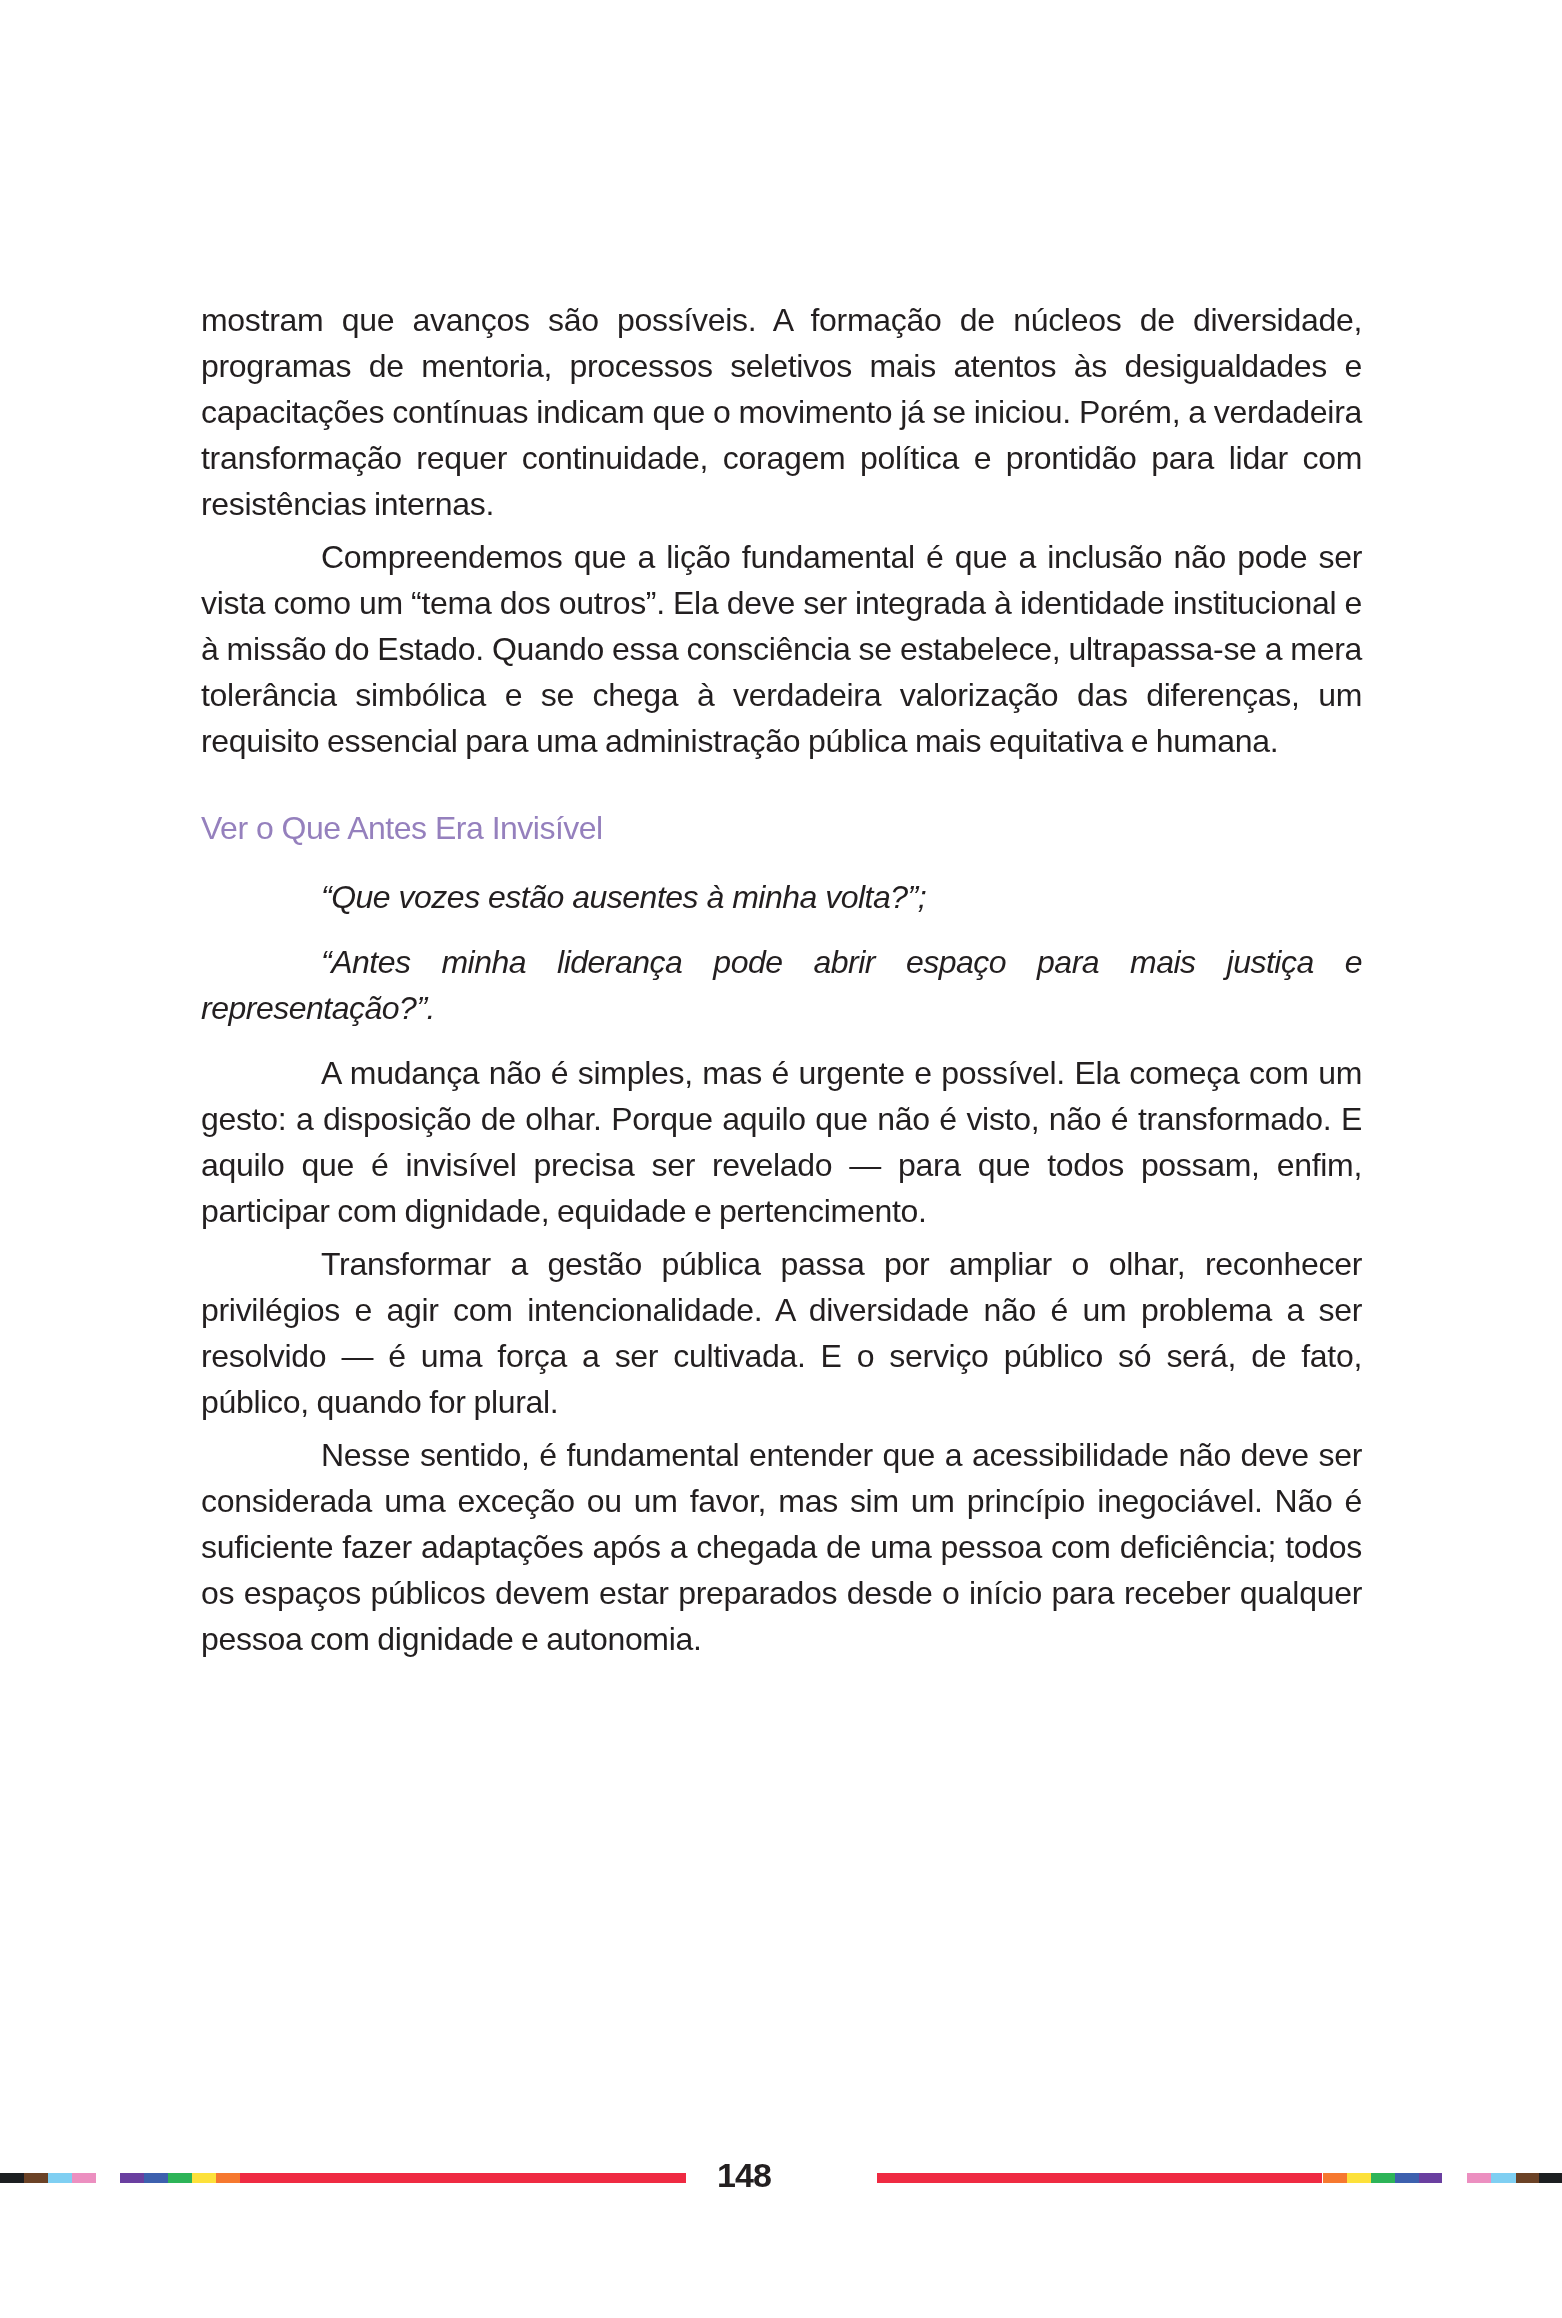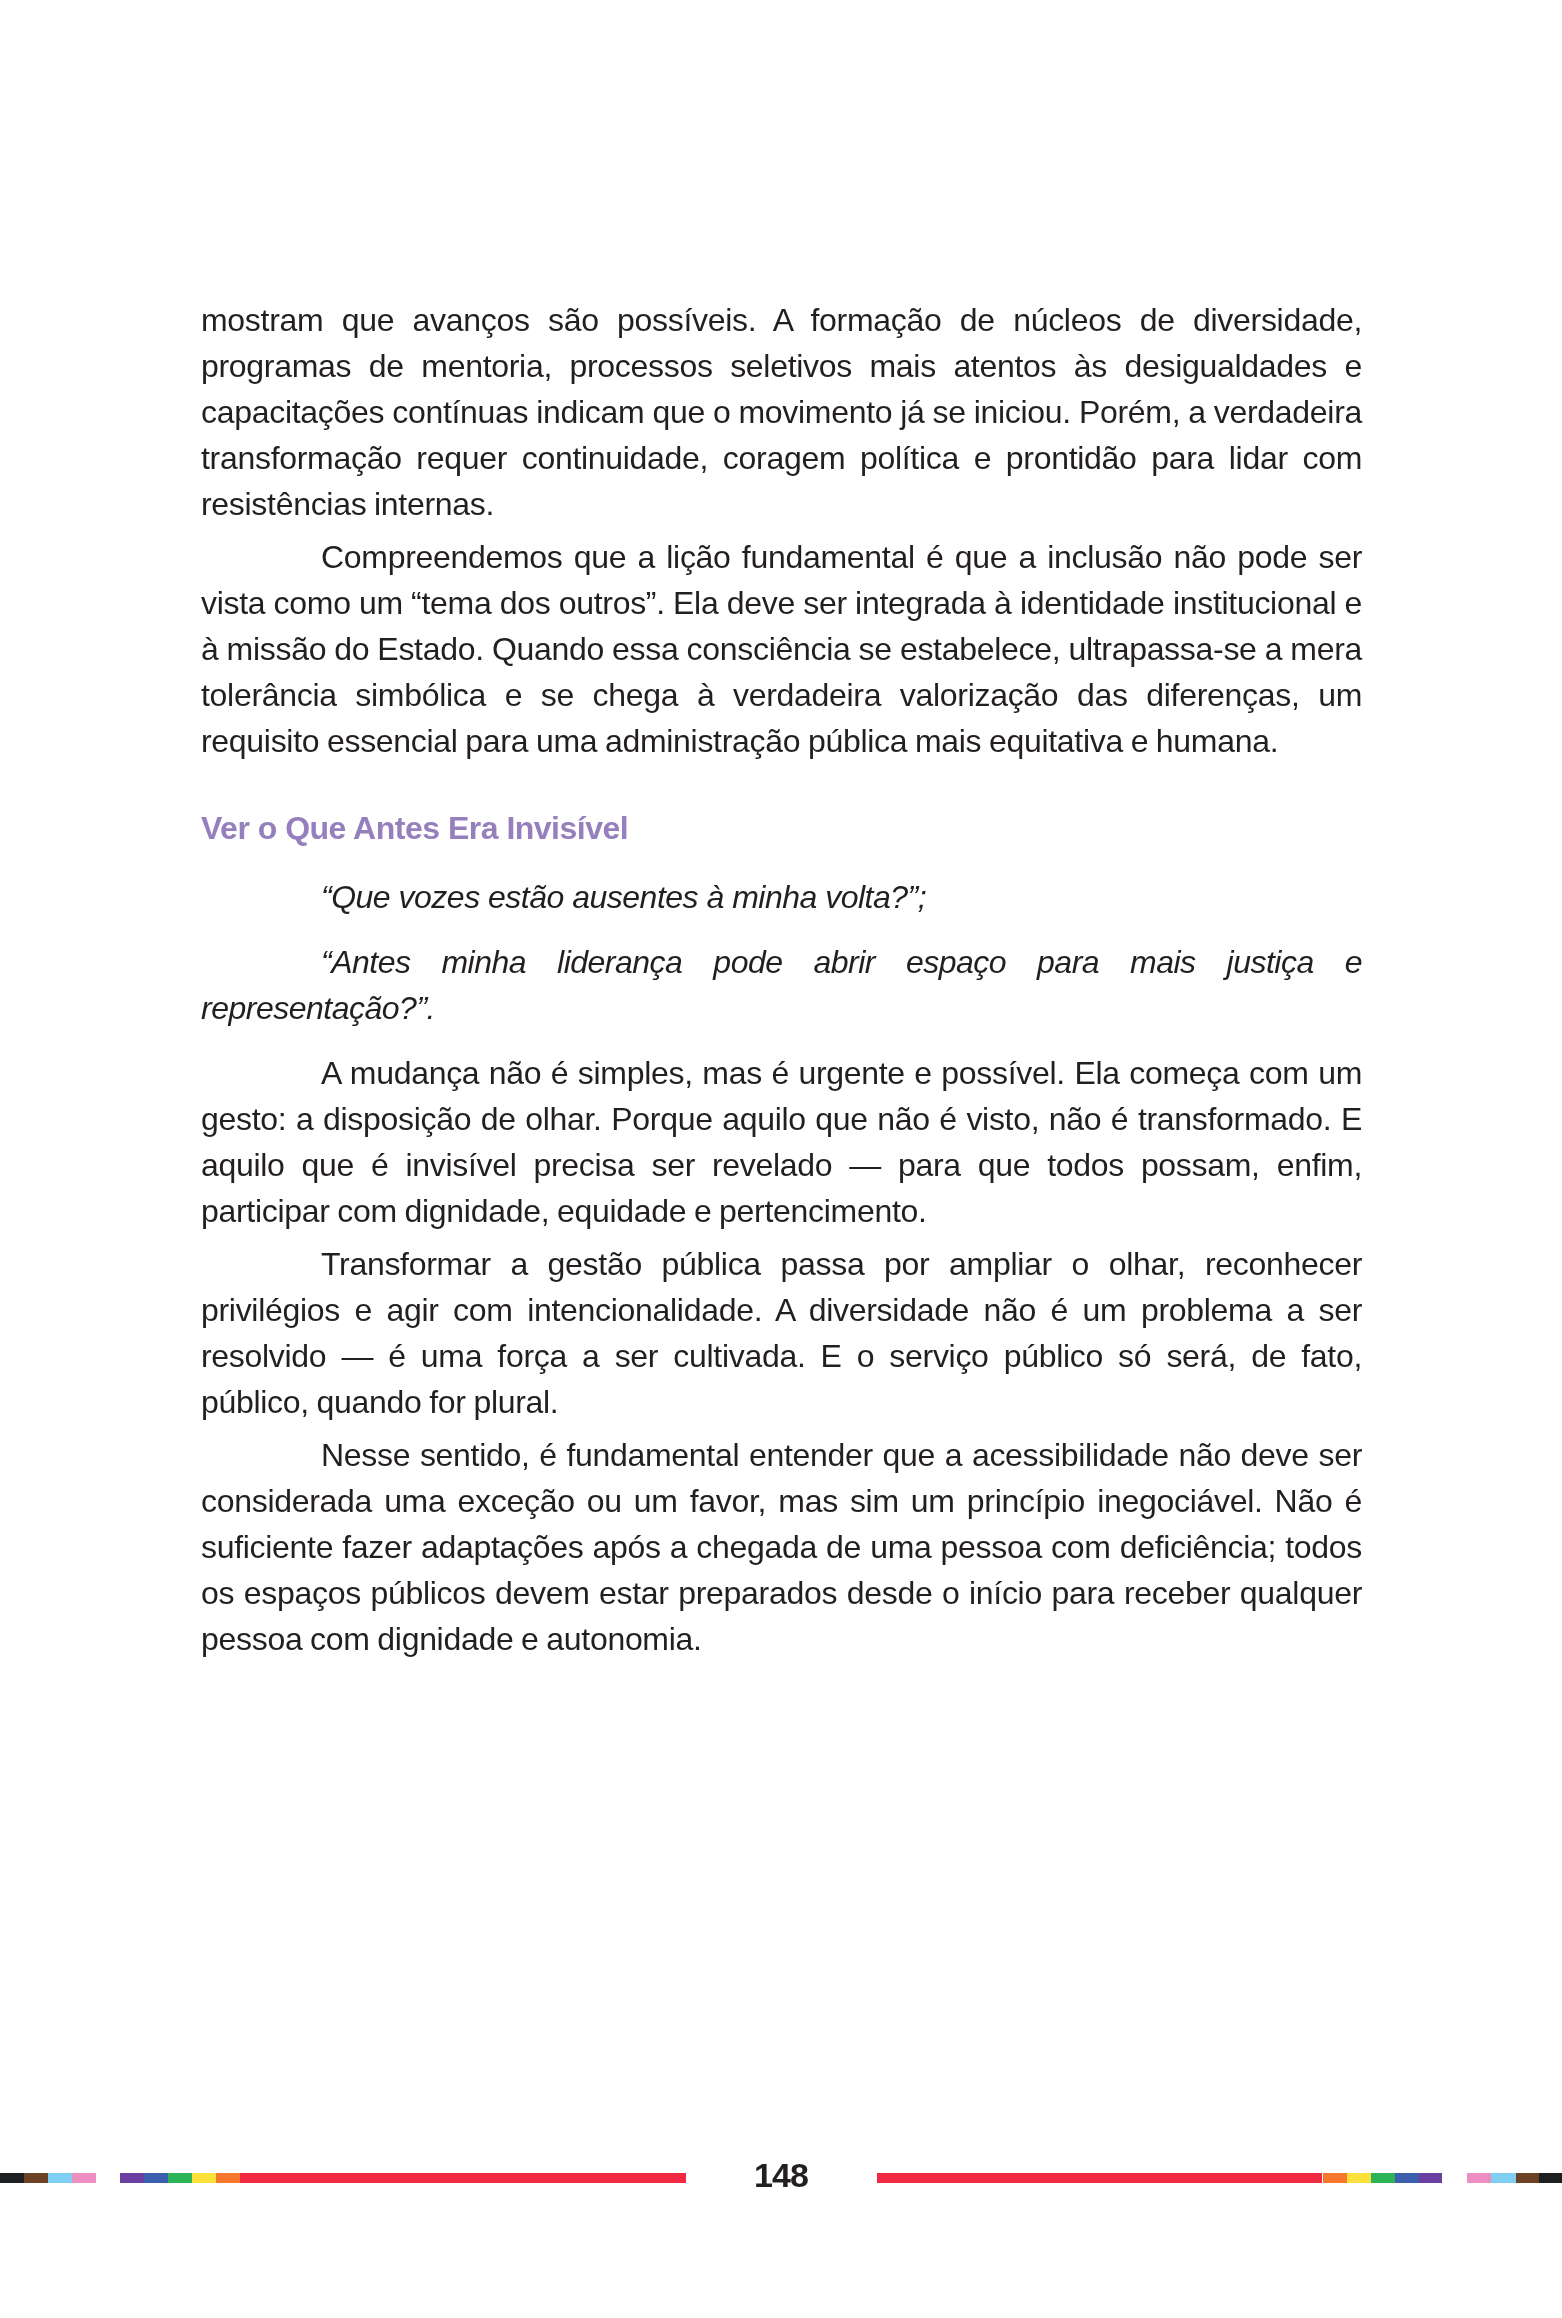--- a/index.html
+++ b/index.html
@@ -36,21 +36,21 @@
     letter-spacing: -0.3px;
     word-spacing: -0.9px;
     font-stretch: condensed;
   }
   .para.indent { text-indent: 120px; }
   .para + .para { margin-top: 7px; }
   .heading {
     margin: 39px 0 8.5px 0;
     font-size: 32px;
     line-height: 51px;
-    font-weight: bold;
+    font-weight: normal;
     color: #9580bd;
     letter-spacing: -0.5px;
   }
   .quote {
     margin: 19.6px 0 0 0;
     font-size: 32px;
     line-height: 46px;
     font-style: italic;
     font-weight: normal;
     text-align: justify;
@@ -71,21 +71,21 @@
   .stripe {
     position: absolute;
     top: 0;
     height: 10.2px;
   }
   .page-number {
     position: absolute;
     left: 717px;
     top: 2156px;
     width: 128px;
-    text-align: center;
+    text-align: left;
     font-size: 34px;
     line-height: 38px;
     font-weight: bold;
     color: #231f20;
     letter-spacing: -0.9px;
   }
 </style>
 </head>
 <body>
 

